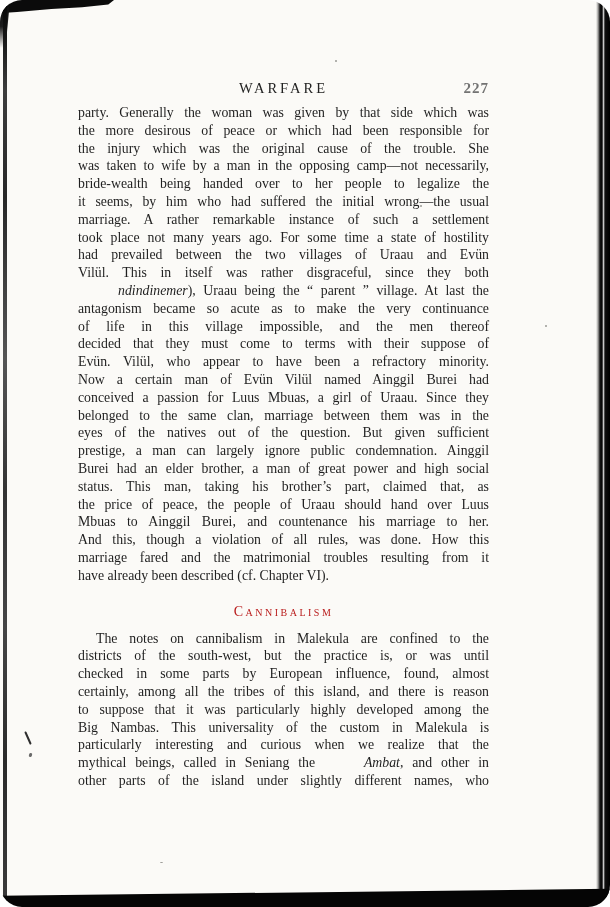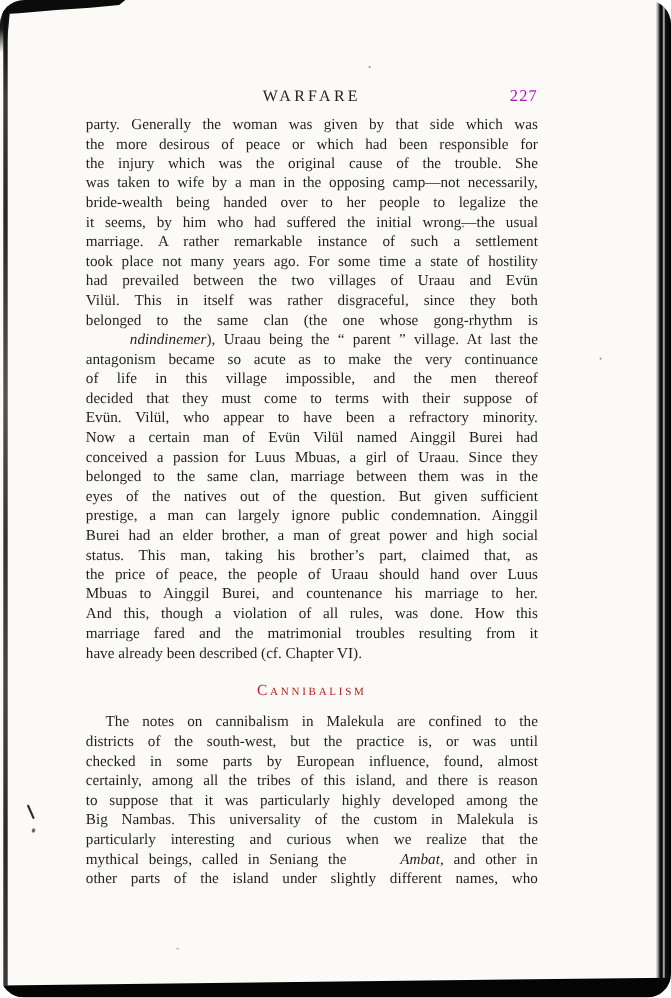--- a/index.html
+++ b/index.html
@@ -51,21 +51,21 @@
   .speck.s4 { left:160px; top:862px; height:1px; width:3px; }
   
   .content { position:absolute; left:78px; top:80px; width:411px; }
   .header { position:relative; height:24px; }
   .running-title {
     display:block; text-align:center;
     font-size:14.5px; letter-spacing:3px; font-weight:normal; color:#222;
   }
   .page-number {
     position:absolute; right:0; top:0;
-    font-size:15px; font-weight:normal; letter-spacing:1px; color:#a21caf;
+    font-size:15px; font-weight:bold; letter-spacing:1px; color:#737373;
   }
   .para .line {
     font-size:13.8px; line-height:17.8px; height:17.8px;
     text-align:justify; text-align-last:justify;
     white-space:normal; overflow:visible;
   }
   .para .line.flush { text-align-last:left; }
   .para .line.indent { text-indent:18px; }
   .para .line .it { font-style:italic;margin-left:40px; }
   .section-heading {
@@ -101,21 +101,20 @@
         <div class="line"><span>party. Generally the woman was given by that side which was</span></div>
         <div class="line"><span>the more desirous of peace or which had been responsible for</span></div>
         <div class="line"><span>the injury which was the original cause of the trouble. She</span></div>
         <div class="line"><span>was taken to wife by a man in the opposing camp—not necessarily,</span></div>
         <div class="line"><span>bride-wealth being handed over to her people to legalize the</span></div>
         <div class="line"><span>it seems, by him who had suffered the initial wrong—the usual</span></div>
         <div class="line"><span>marriage. A rather remarkable instance of such a settlement</span></div>
         <div class="line"><span>took place not many years ago. For some time a state of hostility</span></div>
         <div class="line"><span>had prevailed between the two villages of Uraau and Evün</span></div>
         <div class="line"><span>Vilül. This in itself was rather disgraceful, since they both</span></div>
-        <div class="line"><span>belonged to the same clan (the one whose gong-rhythm is</span></div>
         <div class="line"><span class="it">ndindinemer</span><span>), Uraau being the “ parent ” village. At last the</span></div>
         <div class="line"><span>antagonism became so acute as to make the very continuance</span></div>
         <div class="line"><span>of life in this village impossible, and the men thereof</span></div>
         <div class="line"><span>decided that they must come to terms with their suppose of</span></div>
         <div class="line"><span>Evün. Vilül, who appear to have been a refractory minority.</span></div>
         <div class="line"><span>Now a certain man of Evün Vilül named Ainggil Burei had</span></div>
         <div class="line"><span>conceived a passion for Luus Mbuas, a girl of Uraau. Since they</span></div>
         <div class="line"><span>belonged to the same clan, marriage between them was in the</span></div>
         <div class="line"><span>eyes of the natives out of the question. But given sufficient</span></div>
         <div class="line"><span>prestige, a man can largely ignore public condemnation. Ainggil</span></div>

